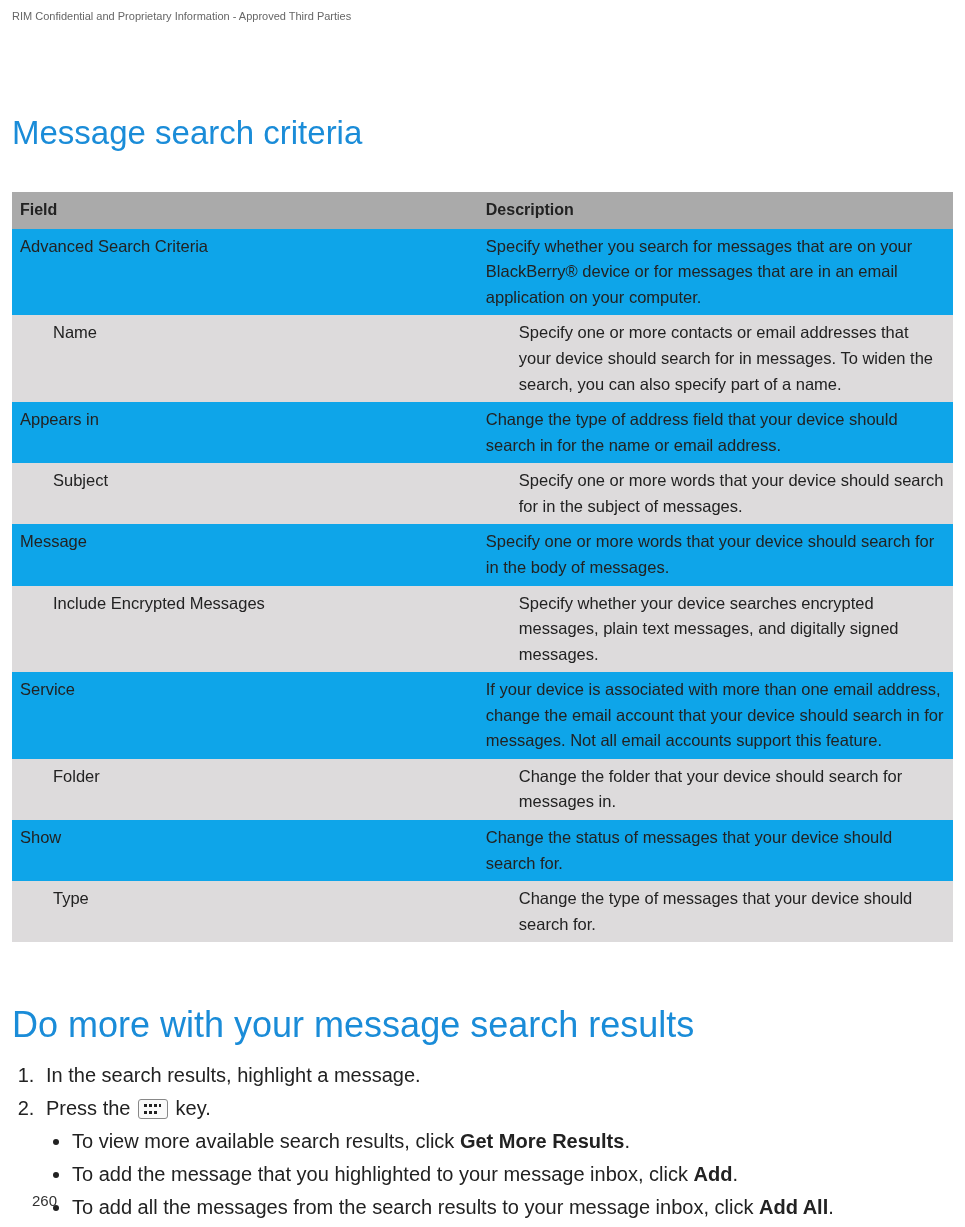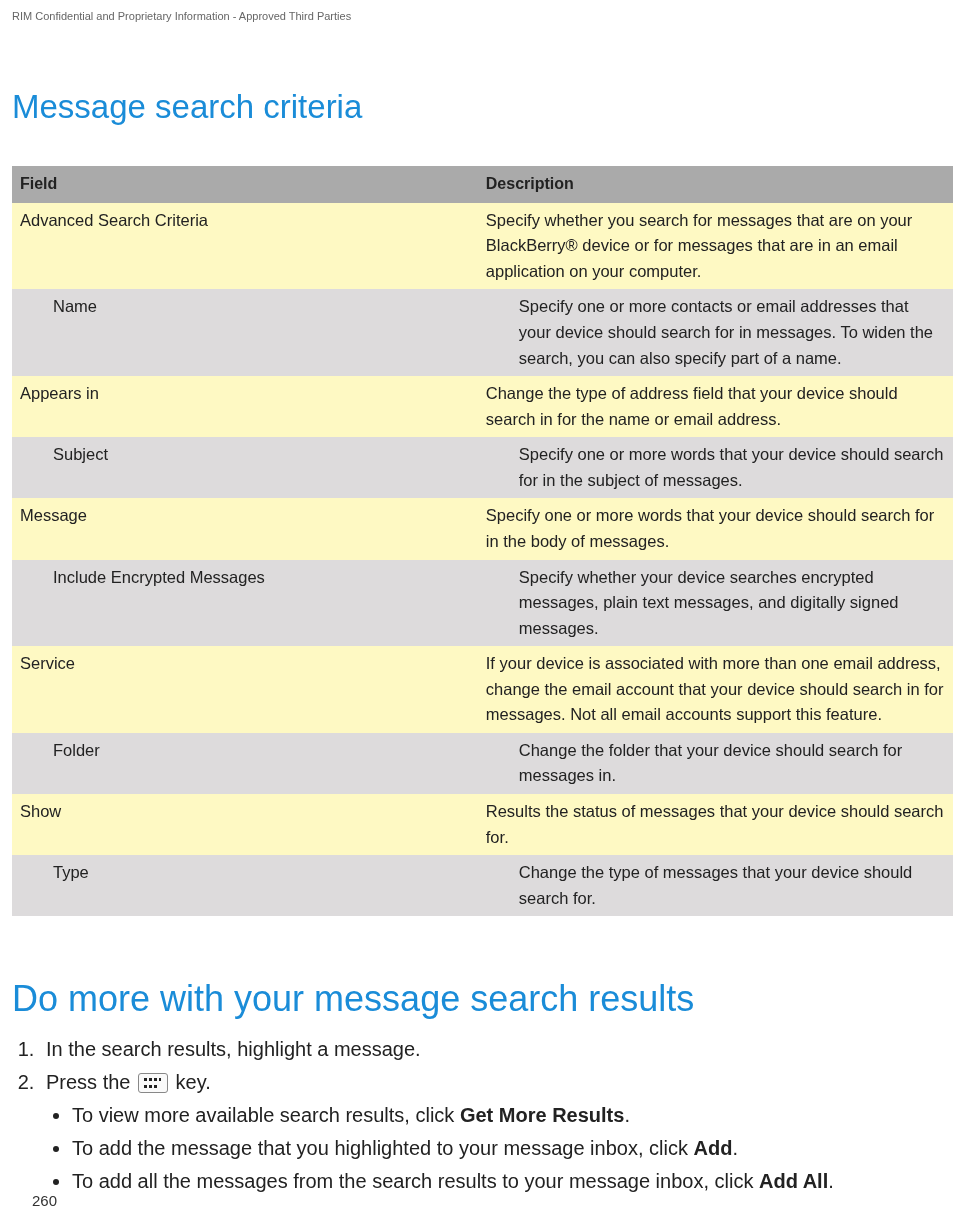--- a/index.html
+++ b/index.html
@@ -8,21 +8,21 @@
     height: 1227px;
     background: #fff;
     font-family: "Segoe UI", Tahoma, sans-serif;
     color: #222;
     position: relative;
     padding: 10px 12px 0 12px;
   }
   .header-confidential {
     font-size: 11px;
     color: #666;
-    margin-bottom: 66px;
+    margin-bottom: 92px;
   }
   h1.title {
     font-family: "Trebuchet MS", "Segoe UI", sans-serif;
     font-weight: 400;
     font-size: 33px;
     color: #1a8cd8;
     margin-bottom: 40px;
   }
   table.criteria {
     width: 100%;
@@ -36,21 +36,21 @@
     text-align: left;
     font-weight: 700;
     padding: 6px 8px;
     vertical-align: top;
     font-size: 16px;
   }
   table.criteria td {
     padding: 5px 8px;
     vertical-align: top;
   }
-  table.criteria tr.odd td { background: #fef9c3; }
+  table.criteria tr.odd td { background: #0ea5e9; }
   table.criteria tr.even td { background: #dddbdc; padding-left: 41px; }
   table.criteria td:first-child { width: 49.5%; }
   table.criteria td:last-child { width: 50.5%; }
 
   h1.title2 {
     font-family: "Trebuchet MS", "Segoe UI", sans-serif;
     font-weight: 400;
     font-size: 36px;
     color: #1a8cd8;
     margin-top: 62px;
@@ -133,21 +133,21 @@
     <tr class="odd">
       <td>Service</td>
       <td>If your device is associated with more than one email address, change the email account that your device should search in for messages. Not all email accounts support this feature.</td>
     </tr>
     <tr class="even">
       <td>Folder</td>
       <td>Change the folder that your device should search for messages in.</td>
     </tr>
     <tr class="odd">
       <td>Show</td>
-      <td>Results the status of messages that your device should search for.</td>
+      <td>Change the status of messages that your device should search for.</td>
     </tr>
     <tr class="even">
       <td>Type</td>
       <td>Change the type of messages that your device should search for.</td>
     </tr>
   </tbody>
 </table>
 
 <h1 class="title2">Do more with your message search results</h1>
 

